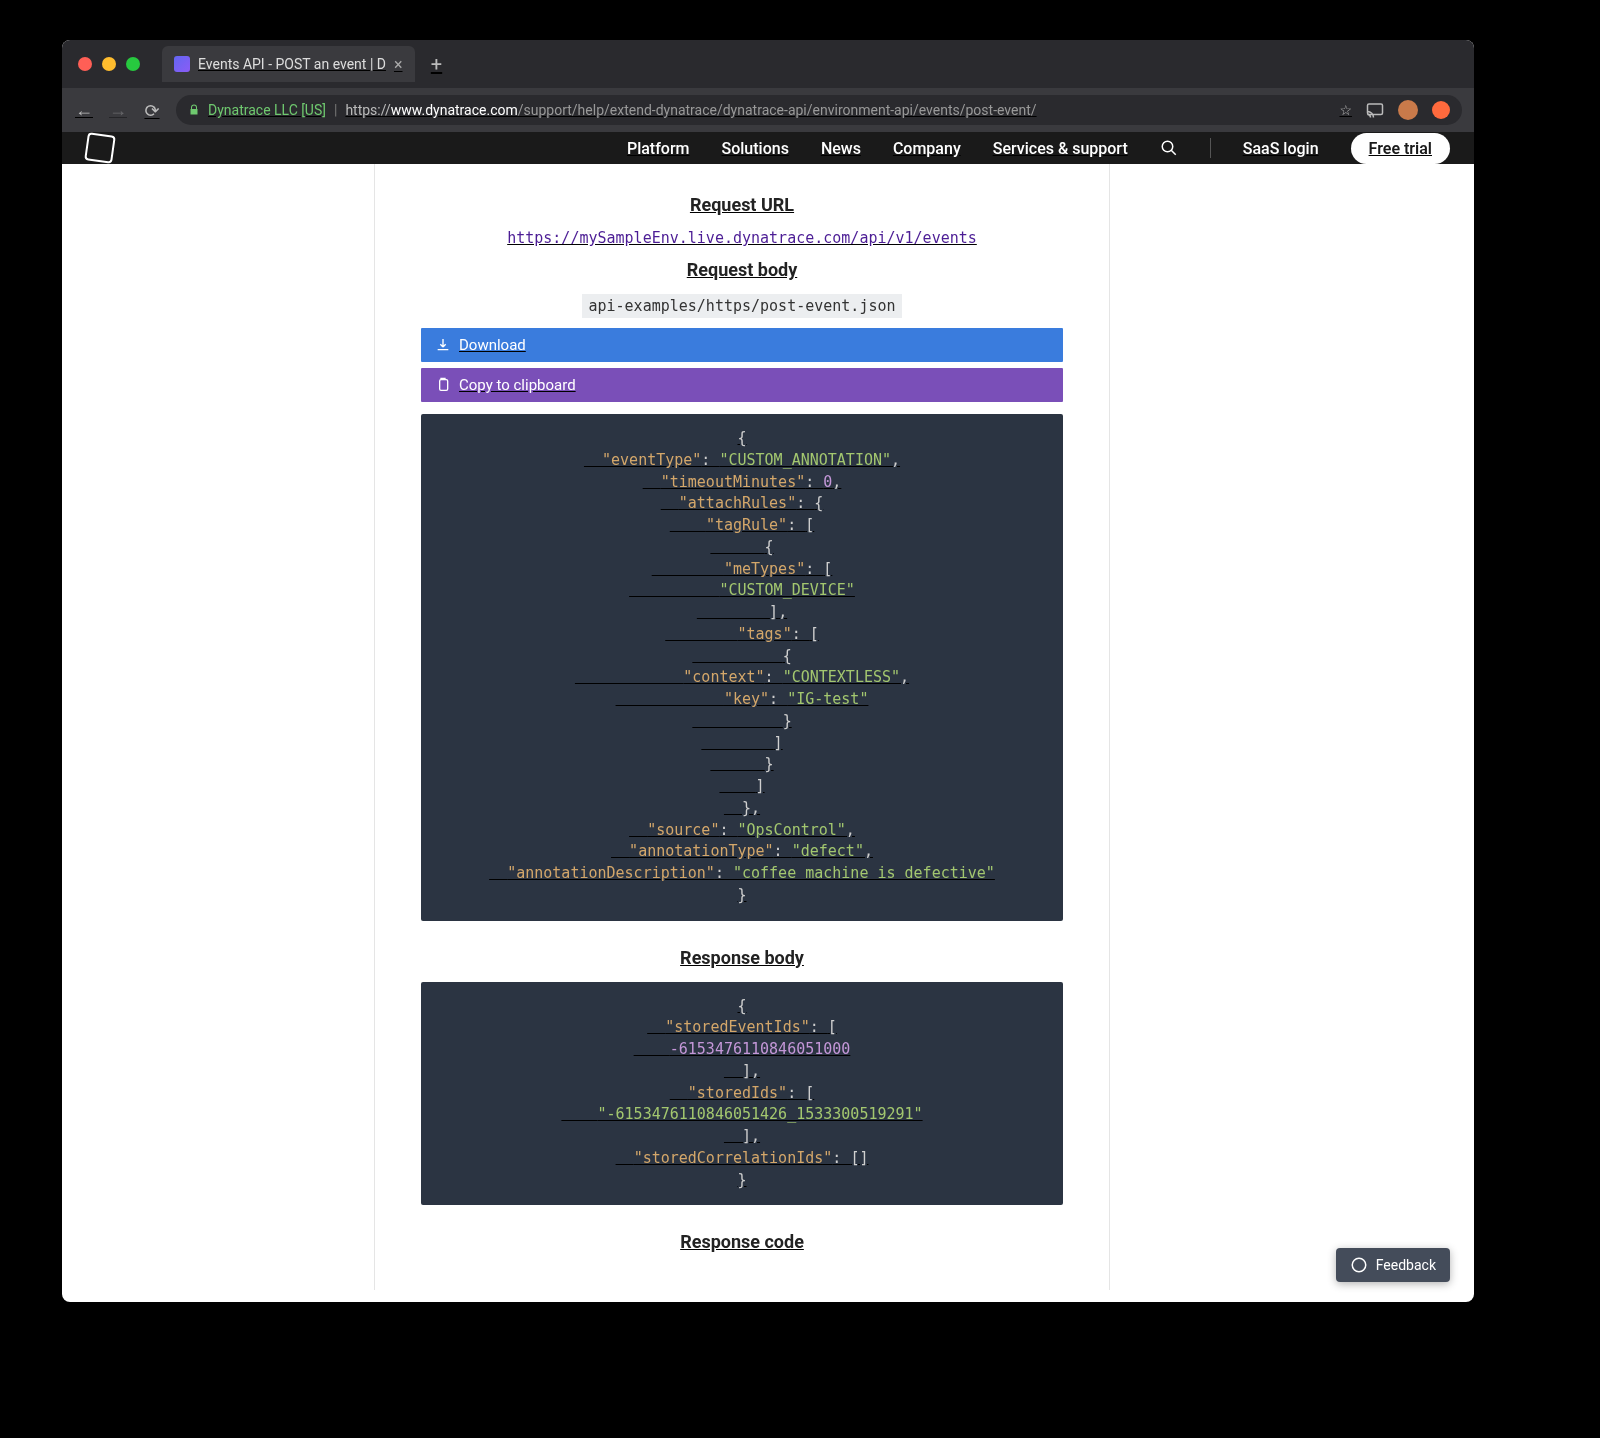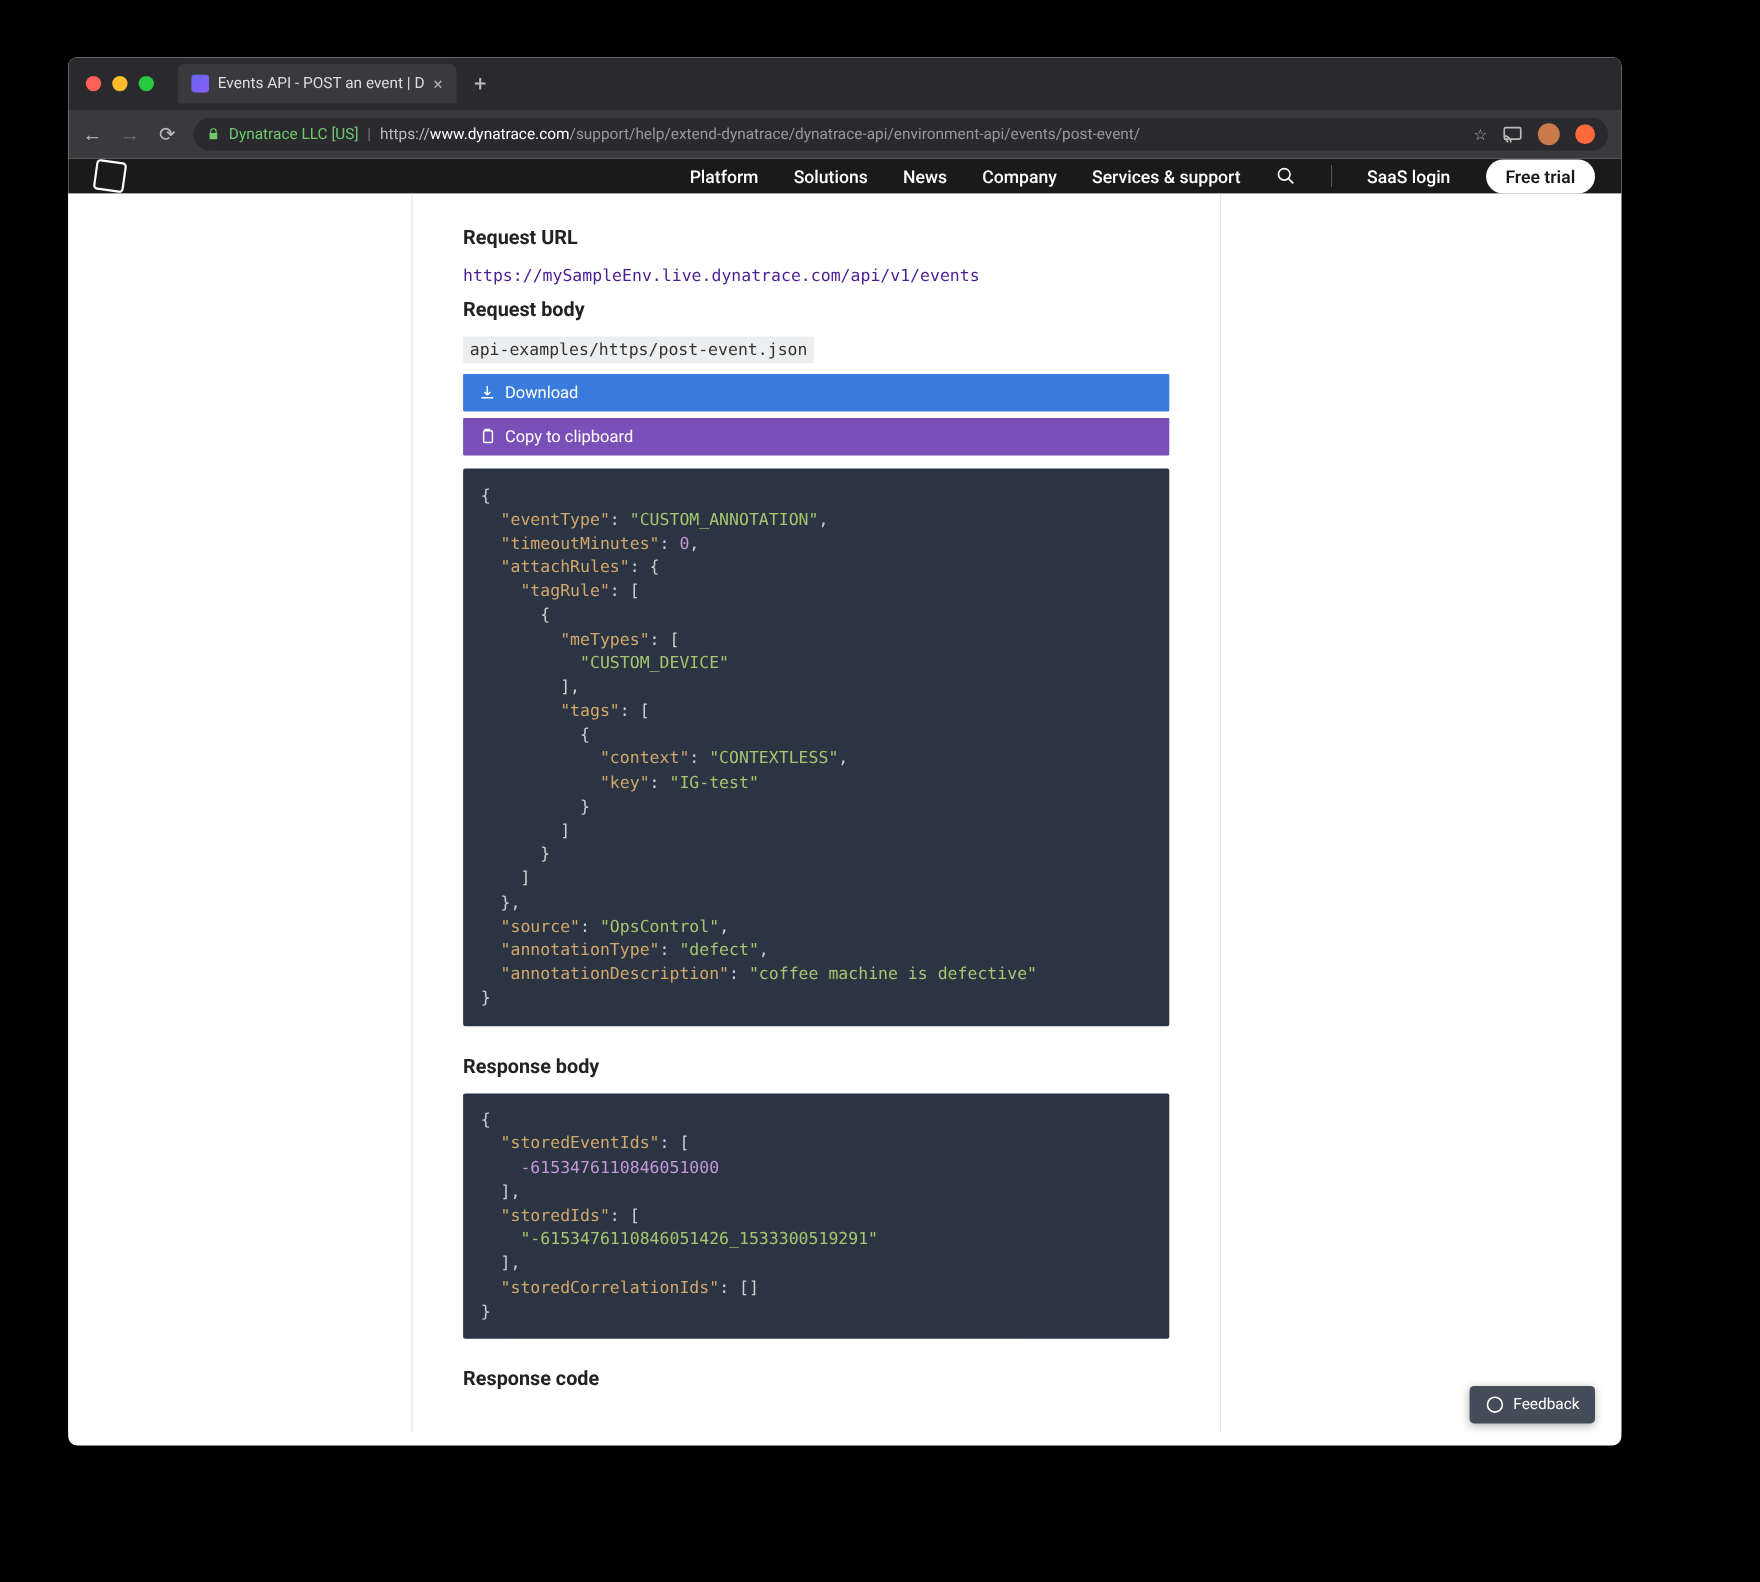--- a/index.html
+++ b/index.html
@@ -1,17 +1,17 @@
 <!DOCTYPE html>
 <html><head>
   <meta charset="utf-8">
   <style>
     * { margin: 0; padding: 0; box-sizing: border-box; }
     body { font-family: -apple-system, BlinkMacSystemFont, "Segoe UI", Roboto, sans-serif; background: #000; width: 1600px; height: 1438px; position: relative; overflow: hidden; }
-    .browser-window { position: absolute; top: 52px; left: 62px; width: 1412px; height: 1262px; background: #fff; border-radius: 8px; overflow: hidden; box-shadow: 0 10px 40px rgba(0,0,0,.5); }
+    .browser-window { position: absolute; top: 40px; left: 62px; width: 1412px; height: 1262px; background: #fff; border-radius: 8px; overflow: hidden; box-shadow: 0 10px 40px rgba(0,0,0,.5); text-decoration: underline; }
     
     
     .tab-bar { height: 48px; background: #2a2a2e; display: flex; align-items: center; padding: 0 16px; gap: 10px; }
     .traffic-lights { display: flex; gap: 10px; margin-right: 12px; }
     .tl { width: 14px; height: 14px; border-radius: 50%; }
     .tl.red { background: #ff5f56; } .tl.yellow { background: #ffbd2e; } .tl.green { background: #27c93f; }
     .tab { background: #3a3a3e; height: 36px; border-radius: 6px 6px 0 0; display: flex; align-items: center; padding: 0 12px; gap: 8px; min-width: 230px; color: #ddd; font-size: 14px; }
     .tab .favicon { width: 16px; height: 16px; background: linear-gradient(135deg,#6366f1,#8b5cf6); border-radius: 3px; }
     .tab .close { color: #aaa; margin-left: auto; font-size: 16px; }
     .new-tab { color: #bbb; font-size: 20px; width: 24px; text-align: center; }
@@ -32,21 +32,21 @@
     
     
     .site-nav { height: 32px; background: #1a1a1a; display: flex; align-items: center; padding: 0 24px; gap: 32px; color: #fff; font-size: 16px; font-weight: 500; }
     .logo { width: 28px; height: 28px; border: 2px solid #fff; border-radius: 4px; transform: rotate(8deg); }
     .nav-spacer { flex: 1; }
     .nav-item { cursor: pointer; }
     .nav-divider { width:1px; height:20px; background:#555; }
     .trial-btn { background: #fff; color: #1a1a1a; padding: 6px 18px; border-radius: 18px; font-weight: 600; }
     
     
-    .viewport { background: #fff; height: calc(100% - 136px); display:flex; justify-content:center; overflow:hidden; }
+    .viewport { background: #fff; height: calc(100% - 136px); display:flex; justify-content:center; overflow:hidden;text-align:center; }
     .content-col { width: 736px; padding: 18px 0; border-left:1px solid #e5e5e5; border-right:1px solid #e5e5e5; margin-left:-52px; }
     .content-inner { padding: 0 46px; }
     .section-title { font-size: 18px; font-weight: 700; color: #222; margin: 12px 0 14px; }
     .mono { font-family: "SFMono-Regular", Consolas, Menlo, monospace; font-size: 15px; }
     .url-text { color:#4c1d95; }
     .file-chip { background:#eceef0; padding: 3px 6px; display:inline-block; color:#333; margin-bottom:10px; }
     .btn-row { display:flex; gap:6px; margin-bottom:12px;flex-direction:column; }
     .btn { display:flex; align-items:center; gap:8px; padding: 8px 14px; color:#fff; font-size:15px; border-radius:1px; cursor:pointer; }
     .btn.blue { background:#3a7cdd; }
     .btn.purple { background:#7a4fb8; }

